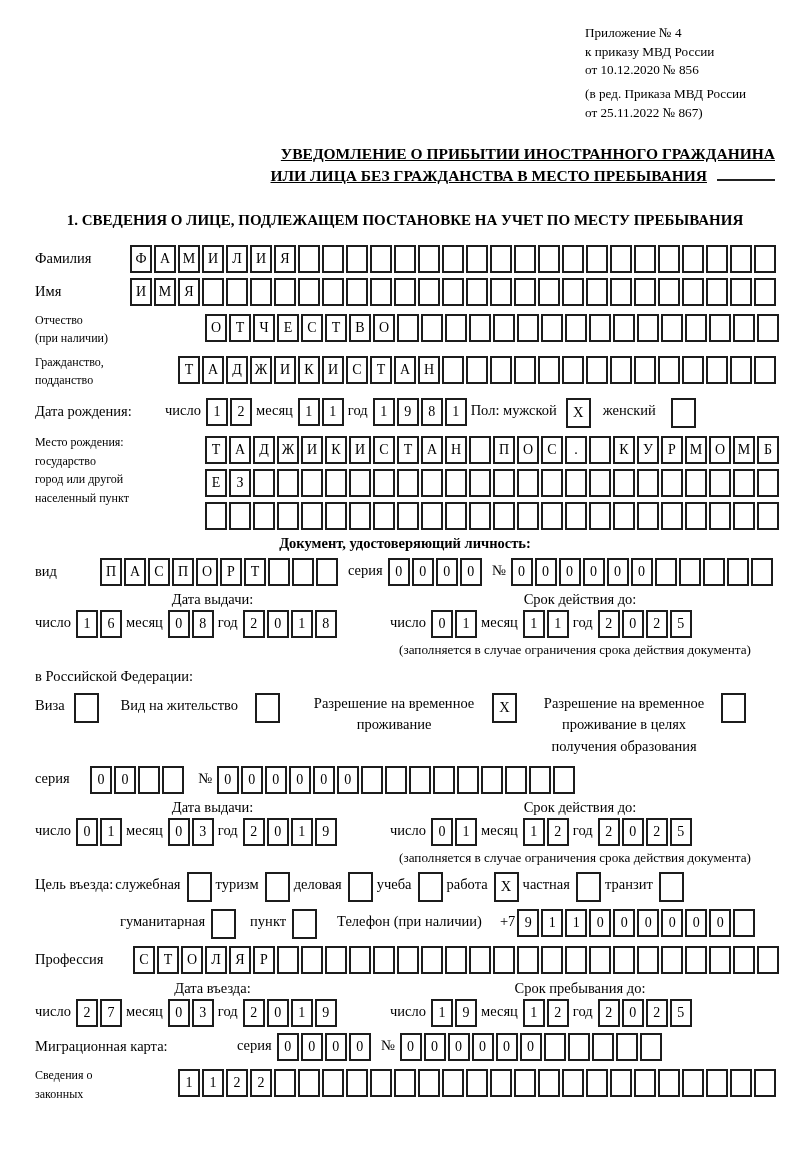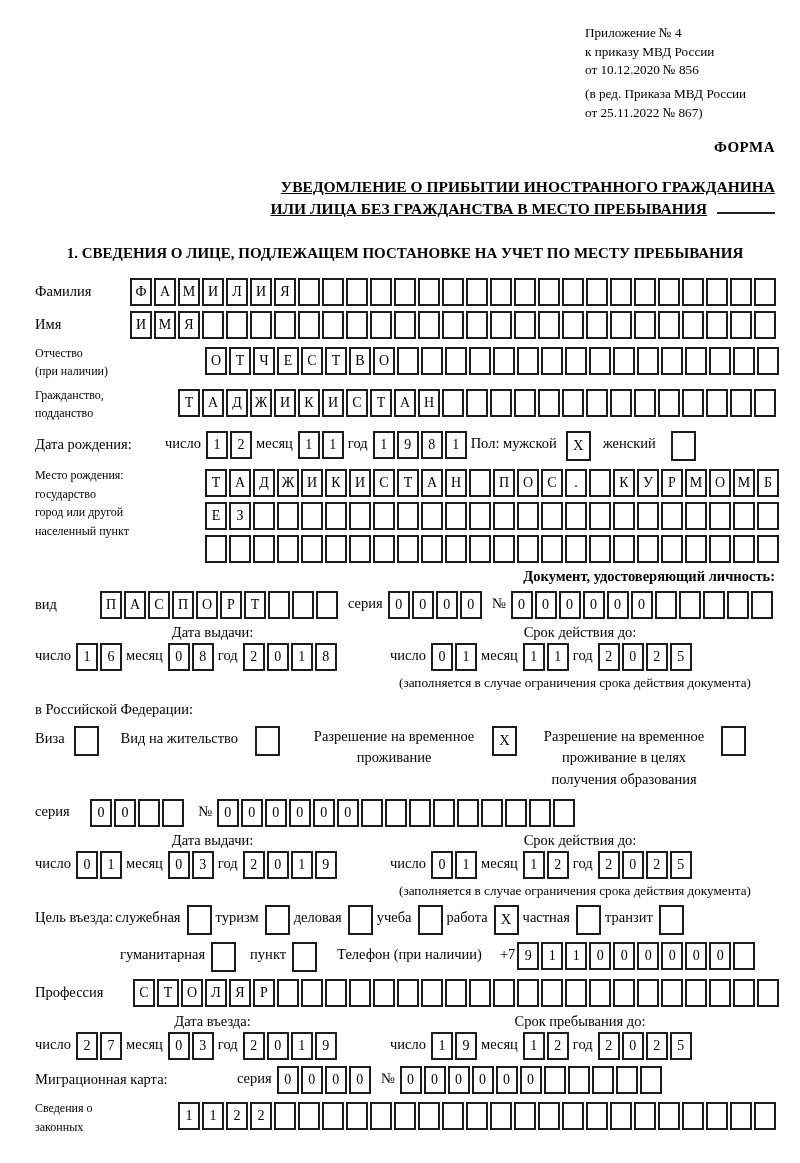--- a/index.html
+++ b/index.html
@@ -56,21 +56,20 @@
 <div class="page">
 
   <div class="appendix">
     <div>Приложение № 4</div>
     <div>к приказу МВД России</div>
     <div>от 10.12.2020 № 856</div>
     <div class="sub">(в ред. Приказа МВД России</div>
     <div>от 25.11.2022 № 867)</div>
   </div>
 
-  <div class="forma">ФОРМА</div>
 
   <div class="title">
     <div>УВЕДОМЛЕНИЕ О ПРИБЫТИИ ИНОСТРАННОГО ГРАЖДАНИНА</div>
     <div><span>ИЛИ ЛИЦА БЕЗ ГРАЖДАНСТВА В МЕСТО ПРЕБЫВАНИЯ</span><span class="uline"></span></div>
   </div>
 
   <div class="section-h">1. СВЕДЕНИЯ О ЛИЦЕ, ПОДЛЕЖАЩЕМ ПОСТАНОВКЕ НА УЧЕТ ПО МЕСТУ ПРЕБЫВАНИЯ</div>
 
   <div class="row">
     <div class="lbl" style="width:95px">Фамилия</div>
@@ -312,21 +311,21 @@
           <span class="cell"></span>
           <span class="cell"></span>
           <span class="cell"></span>
           <span class="cell"></span>
           <span class="cell"></span>
           <span class="cell"></span>
         </div>
     </div>
   </div>
 
-  <div style="text-align:right; font-weight:bold; font-size:14.5px; margin:4px 0 6px 0">Документ, удостоверяющий личность:</div>
+  <div style="text-align:center; font-weight:bold; font-size:14.5px; margin:4px 0 6px 0">Документ, удостоверяющий личность:</div>
 
   <div class="row">
     <div class="lbl" style="width:65px">вид</div>
     <div class="cellrow">
         <span class="cell">П</span>
         <span class="cell">А</span>
         <span class="cell">С</span>
         <span class="cell">П</span>
         <span class="cell">О</span>
         <span class="cell">Р</span>

